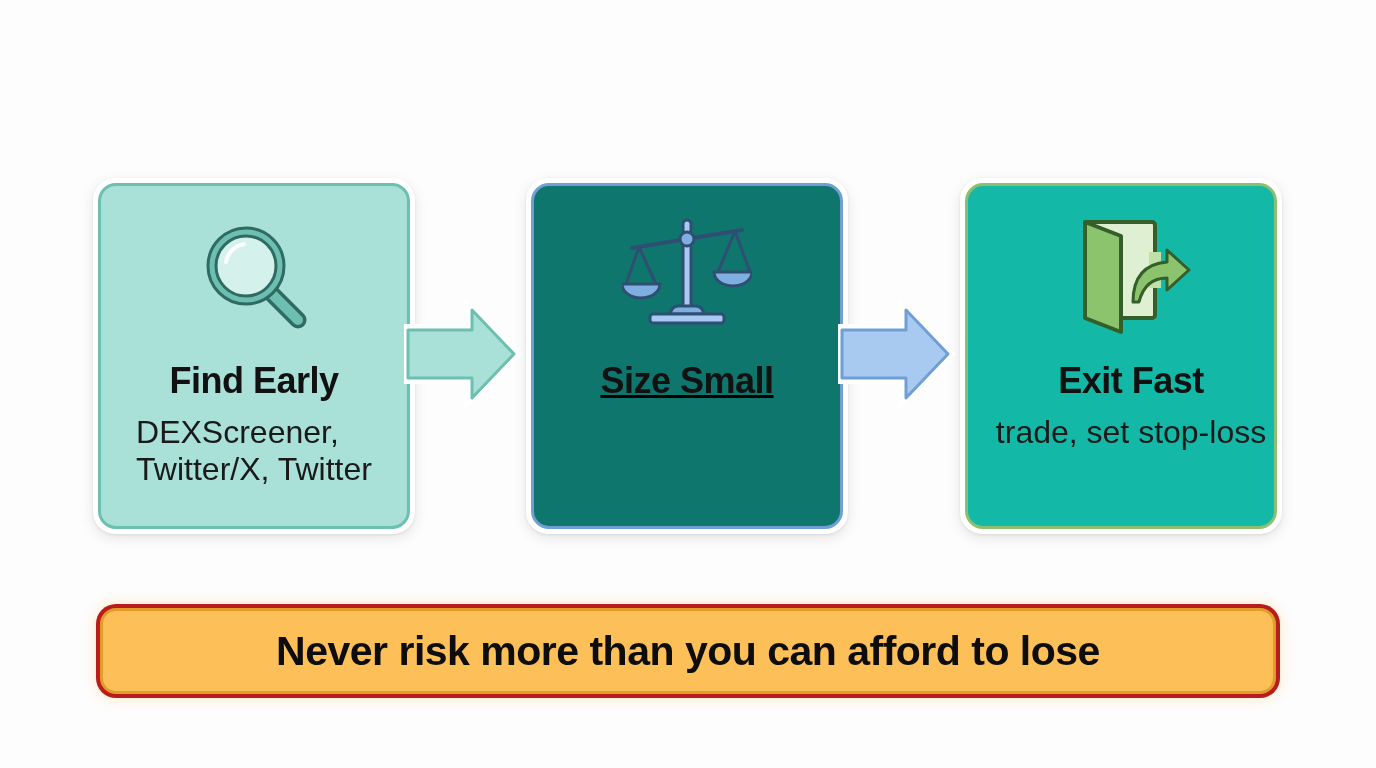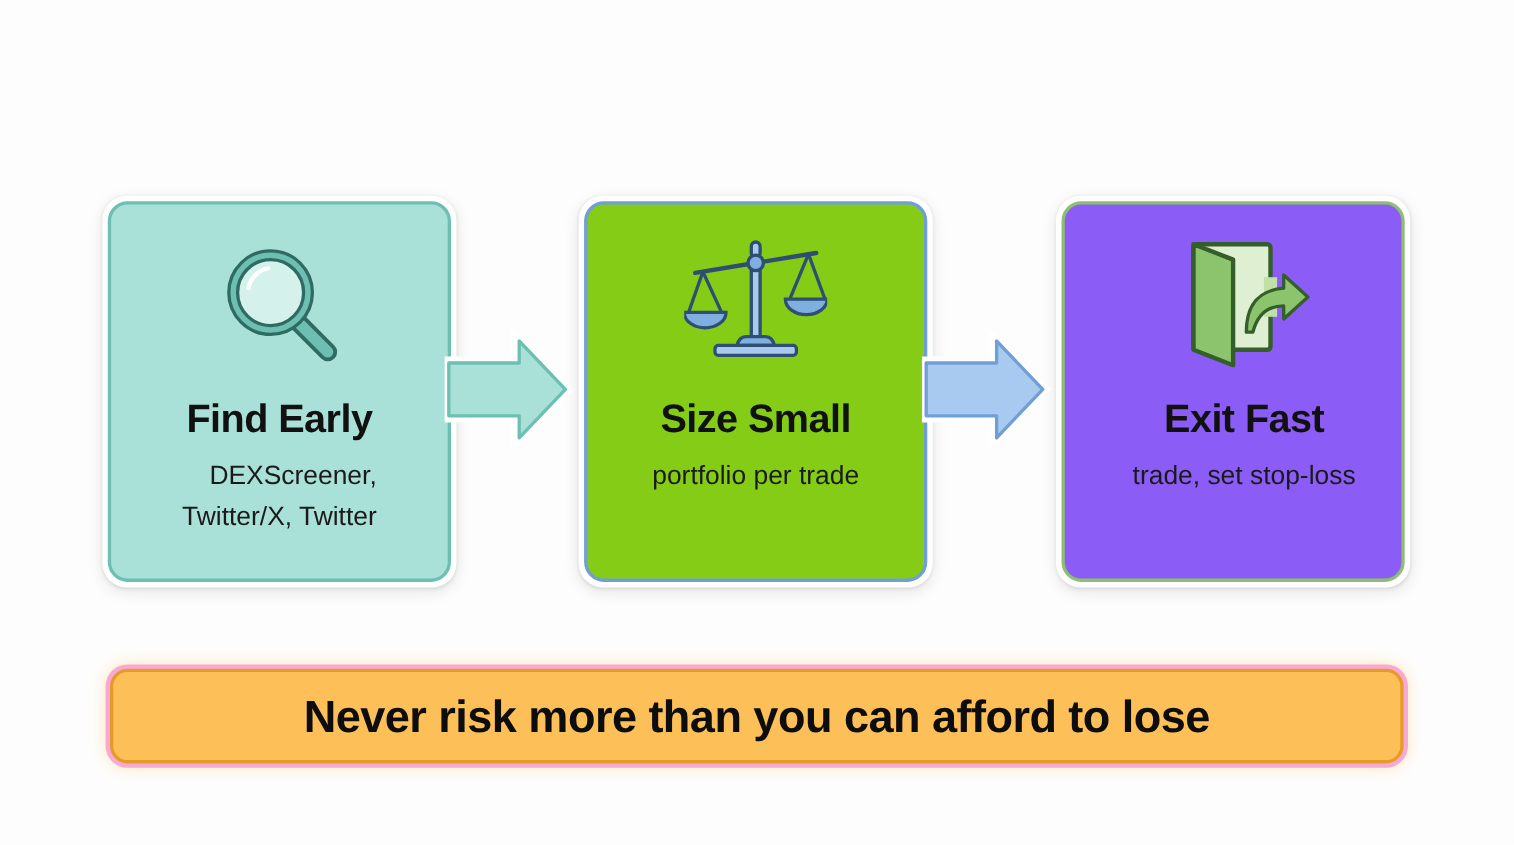--- a/index.html
+++ b/index.html
@@ -35,44 +35,44 @@
       border-radius: 18px;
       border: 3px solid;
       display: flex;
       flex-direction: column;
       align-items: center;
     }
     .card-1 { left: 93px; width: 322px; }
     .card-2 { left: 526px; width: 322px; }
     .card-3 { left: 960px; width: 322px; }
     .card-1 .card-inner { background: #a9e0d8; border-color: #6cbfb1; }
-    .card-2 .card-inner { background: #84cc16; border-color: #6f9fd4; }
-    .card-3 .card-inner { background: #8b5cf6; border-color: #8ebf70; padding-left: 20px; }
+    .card-2 .card-inner { background: #0f766e; border-color: #6f9fd4; text-decoration: underline; }
+    .card-3 .card-inner { background: #14b8a6; border-color: #8ebf70; padding-left: 20px; }
 
     .icon-wrap {
       margin-top: 28px;
       width: 130px;
       height: 120px;
       display: flex;
       align-items: center;
       justify-content: center;
     }
     .card-title {
       margin-top: 26px;
       font-size: 36px;
       font-weight: bold;
       color: #111111;
       letter-spacing: -0.5px;
     }
     .card-desc {
       margin-top: 12px;
-      font-size: 24px;
+      font-size: 32px;
       line-height: 37px;
       color: #1a1a1a;
-      text-align: right;
+      text-align: left;
     }
 
     .arrow {
       position: absolute;
       top: 294px;
       width: 120px;
       height: 120px;
       z-index: 2;
     }
     .arrow-1 { left: 404px; }
@@ -80,21 +80,21 @@
 
     .banner {
       position: absolute;
       left: 96px;
       top: 604px;
       width: 1184px;
       height: 94px;
       box-sizing: border-box;
       padding: 4px;
       border-radius: 20px;
-      background: #f9a8d4;
+      background: #b91c1c;
       box-shadow: 0 0 14px rgba(255,190,80,0.35);
     }
     .banner-inner {
       width: 100%;
       height: 100%;
       box-sizing: border-box;
       border-radius: 16px;
       background: #fdbf58;
       border: 3px solid #e39c2a;
       display: flex;
@@ -157,21 +157,20 @@
           <line x1="113" y1="17" x2="96" y2="58" stroke="#2e4f72" stroke-width="3"></line>
           <line x1="113" y1="17" x2="128" y2="58" stroke="#2e4f72" stroke-width="3"></line>
           <path d="M92 58 H130 A19 14 0 0 1 92 58 Z" fill="#7faee0" stroke="#2e4f72" stroke-width="3"></path>
 
           <path d="M48 100 Q50 92 56 92 H74 Q80 92 82 100 Z" fill="#7faee0" stroke="#2e4f72" stroke-width="3"></path>
           <rect x="28" y="100" width="74" height="9" rx="3" fill="#a9caf0" stroke="#2e4f72" stroke-width="3"></rect>
         </svg>
       </div>
       <div class="card-title">Size Small</div>
       <div class="card-desc">
-        <div>portfolio per trade</div>
       </div>
     </div>
   </div>
 
   <div class="arrow arrow-2">
     <svg width="120" height="120" viewBox="0 0 120 120">
       <path d="M0 30 H60 V4 L118 60 L60 116 V90 H0 Z" fill="#ffffff"></path>
       <path d="M4 36 H68 V16 L110 60 L68 104 V84 H4 Z" fill="#a9caf0" stroke="#6f9fd4" stroke-width="3" stroke-linejoin="round"></path>
     </svg>
   </div>

